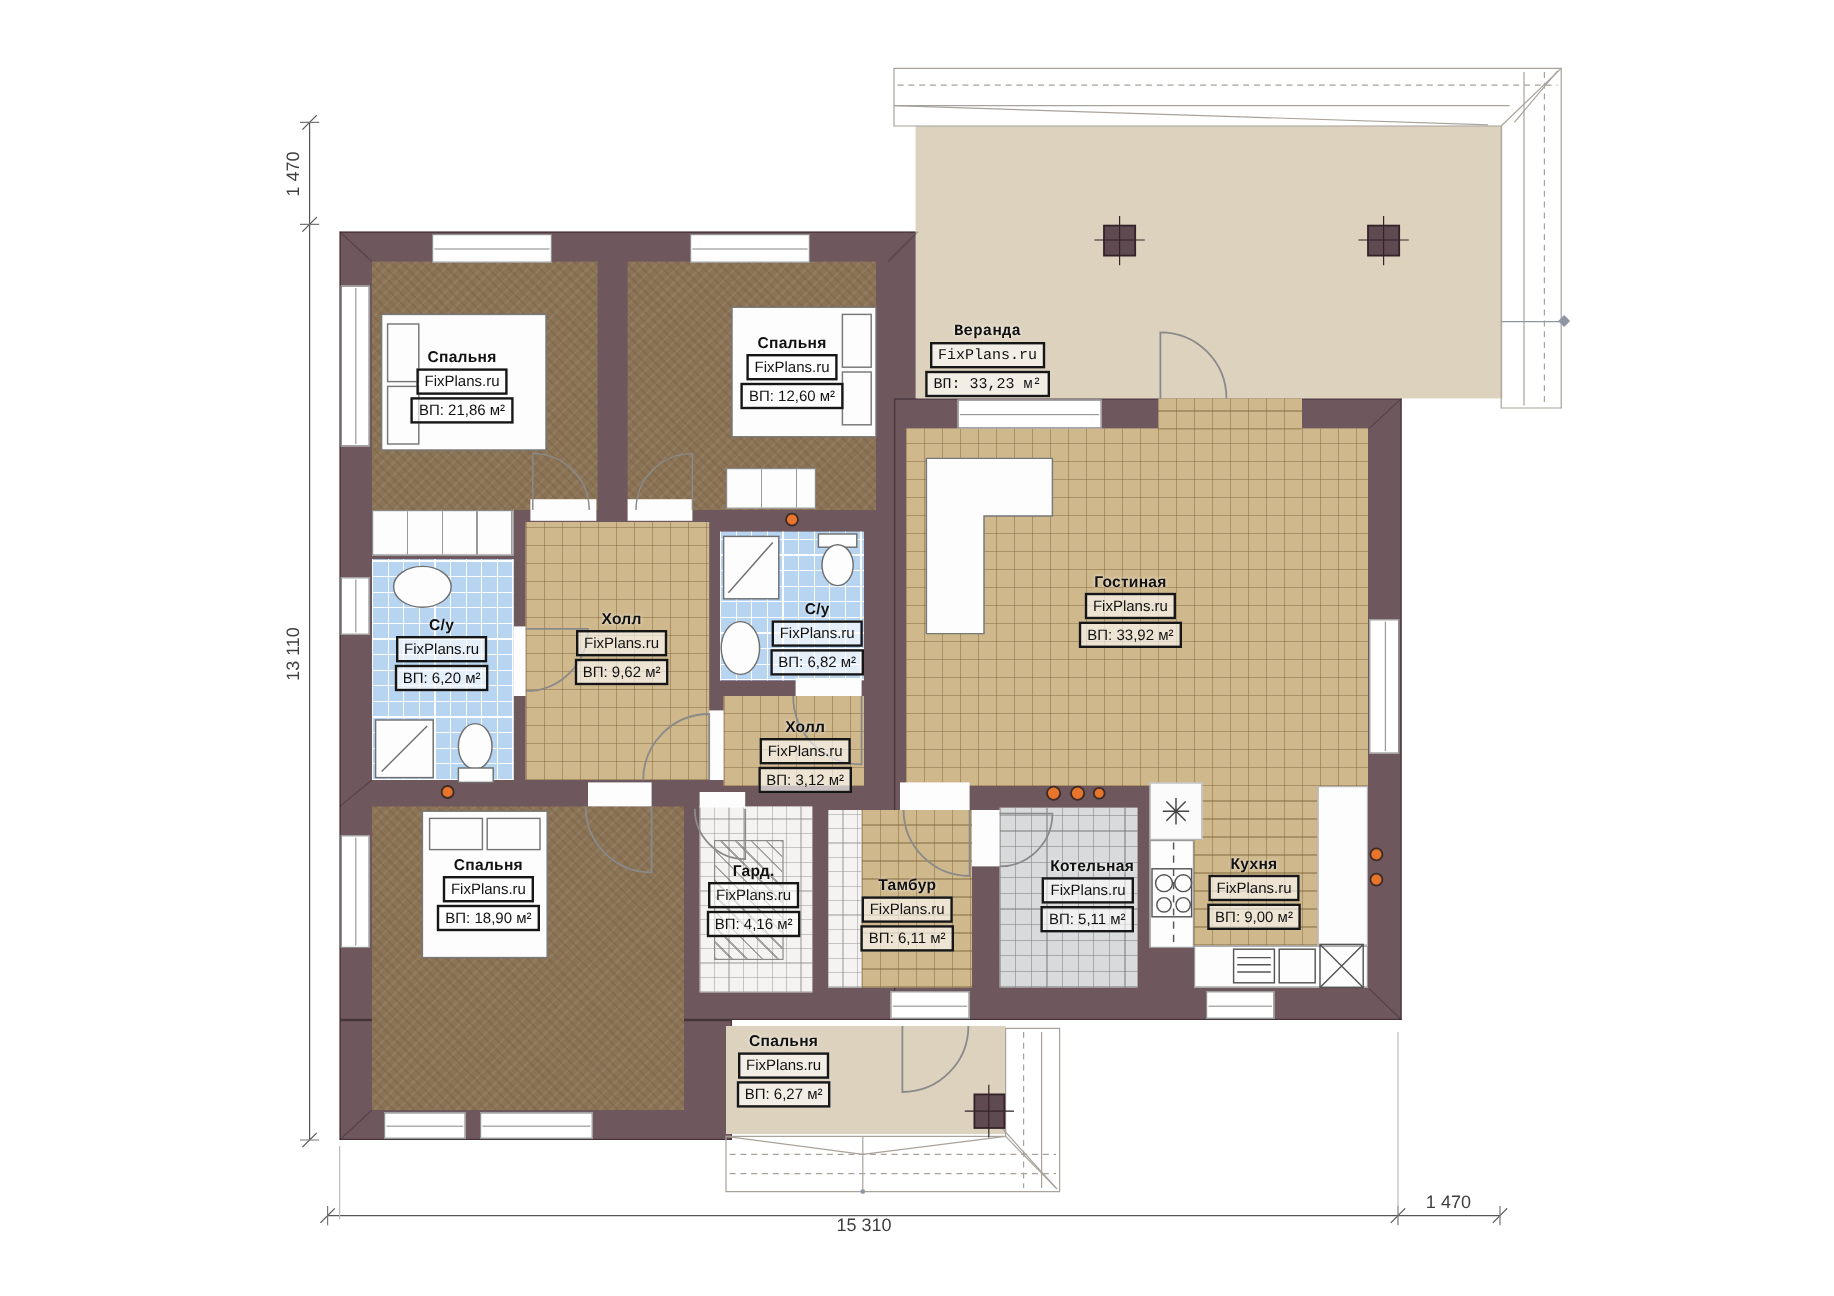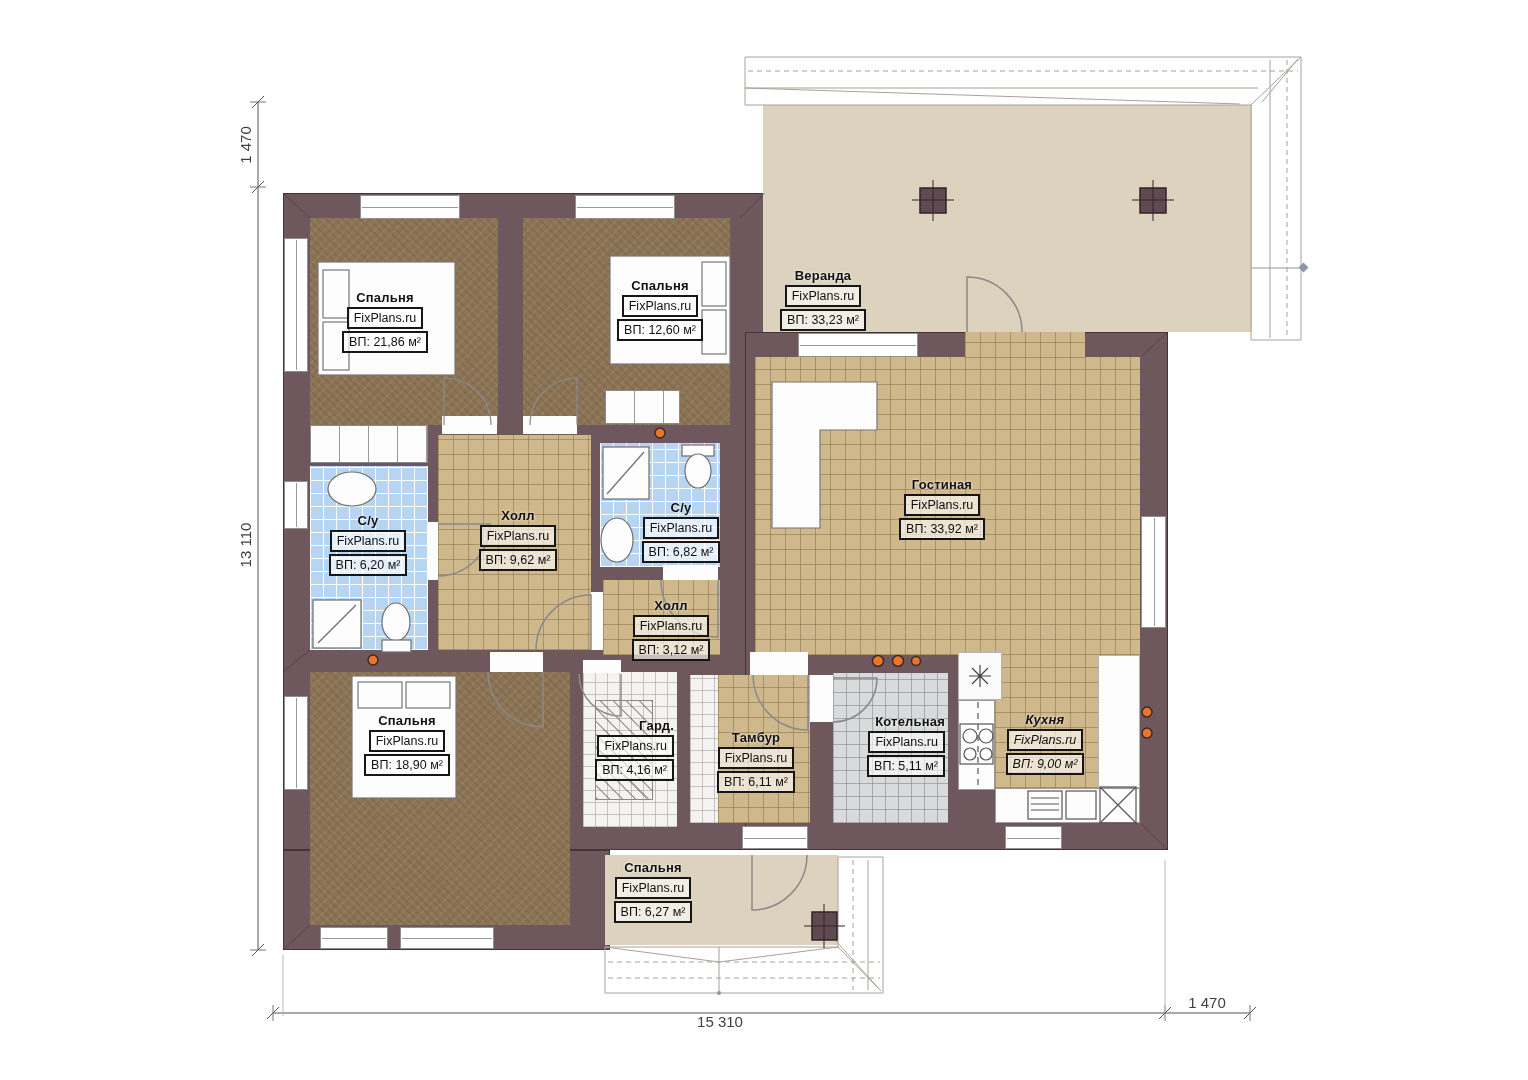--- a/index.html
+++ b/index.html
@@ -248,21 +248,21 @@
   <div class="rlabel" style="left:318px;top:290px;width:134px;">
     <div class="rname">Спальня</div>
     <div class="rbox">FixPlans.ru</div>
     <div class="rbox">ВП: 21,86 м²</div>
   </div>
   <div class="rlabel" style="left:593px;top:278px;width:134px;">
     <div class="rname">Спальня</div>
     <div class="rbox">FixPlans.ru</div>
     <div class="rbox">ВП: 12,60 м²</div>
   </div>
-  <div class="rlabel" style="left:768px;top:268px;width:110px;">
+  <div class="rlabel" style="left:768px;top:268px;width:110px;font-family:Liberation Mono, monospace;">
     <div class="rname">Веранда</div>
     <div class="rbox">FixPlans.ru</div>
     <div class="rbox">ВП: 33,23 м²</div>
   </div>
   <div class="rlabel" style="left:877px;top:477px;width:130px;">
     <div class="rname">Гостиная</div>
     <div class="rbox">FixPlans.ru</div>
     <div class="rbox">ВП: 33,92 м²</div>
   </div>
   <div class="rlabel" style="left:320px;top:513px;width:96px;">
@@ -283,36 +283,36 @@
   <div class="rlabel" style="left:628px;top:598px;width:86px;">
     <div class="rname">Холл</div>
     <div class="rbox">FixPlans.ru</div>
     <div class="rbox">ВП: 3,12 м²</div>
   </div>
   <div class="rlabel" style="left:350px;top:713px;width:114px;">
     <div class="rname">Спальня</div>
     <div class="rbox">FixPlans.ru</div>
     <div class="rbox">ВП: 18,90 м²</div>
   </div>
-  <div class="rlabel" style="left:582px;top:718px;width:92px;align-items:flex-end;">
+  <div class="rlabel" style="left:582px;top:718px;width:92px;">
     <div class="rname">Гард.</div>
     <div class="rbox">FixPlans.ru</div>
     <div class="rbox">ВП: 4,16 м²</div>
   </div>
   <div class="rlabel" style="left:712px;top:730px;width:88px;justify-content:center;">
     <div class="rname">Тамбур</div>
     <div class="rbox">FixPlans.ru</div>
     <div class="rbox">ВП: 6,11 м²</div>
   </div>
   <div class="rlabel" style="left:845px;top:714px;width:100px;align-items:flex-end;">
     <div class="rname">Котельная</div>
     <div class="rbox">FixPlans.ru</div>
     <div class="rbox">ВП: 5,11 м²</div>
   </div>
-  <div class="rlabel" style="left:1001px;top:712px;width:88px;font-style:italic;">
+  <div class="rlabel" style="left:1001px;top:712px;width:88px;">
     <div class="rname">Кухня</div>
     <div class="rbox">FixPlans.ru</div>
     <div class="rbox">ВП: 9,00 м²</div>
   </div>
   <div class="rlabel" style="left:606px;top:860px;width:94px;">
     <div class="rname">Спальня</div>
     <div class="rbox">FixPlans.ru</div>
     <div class="rbox">ВП: 6,27 м²</div>
   </div>
 

